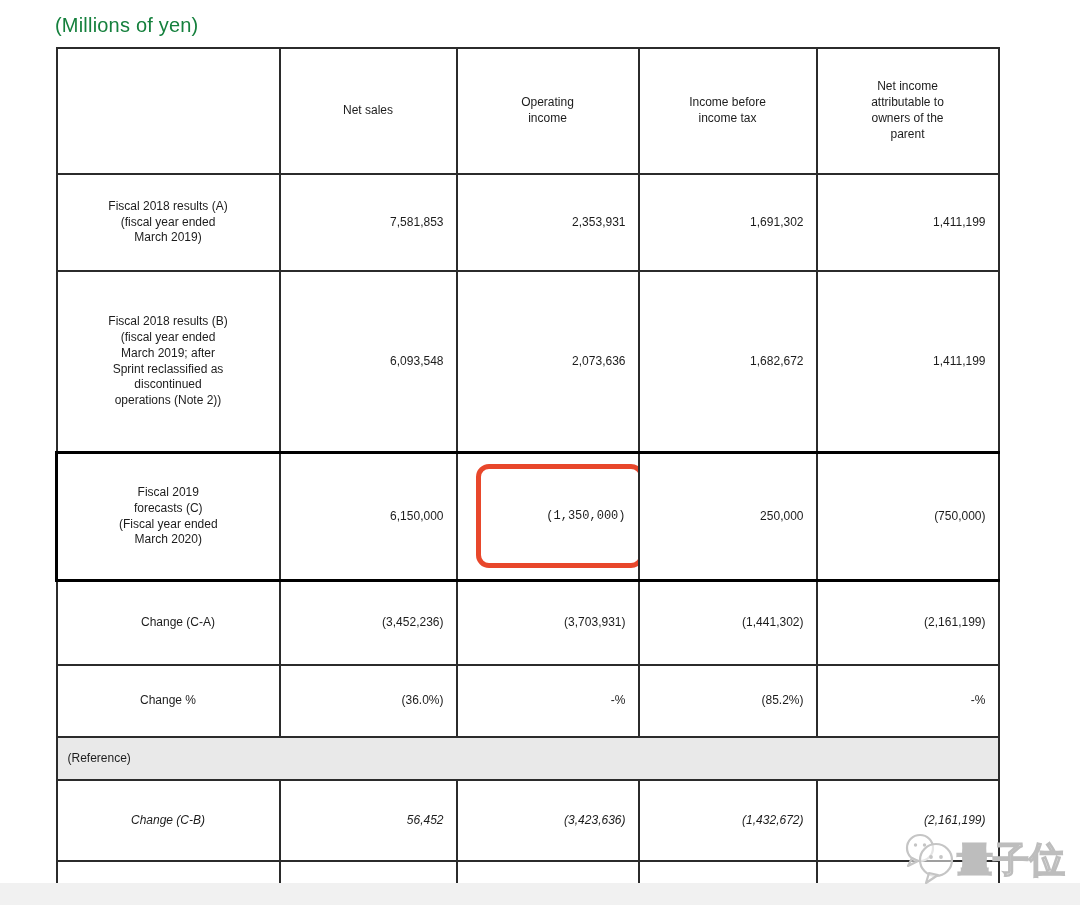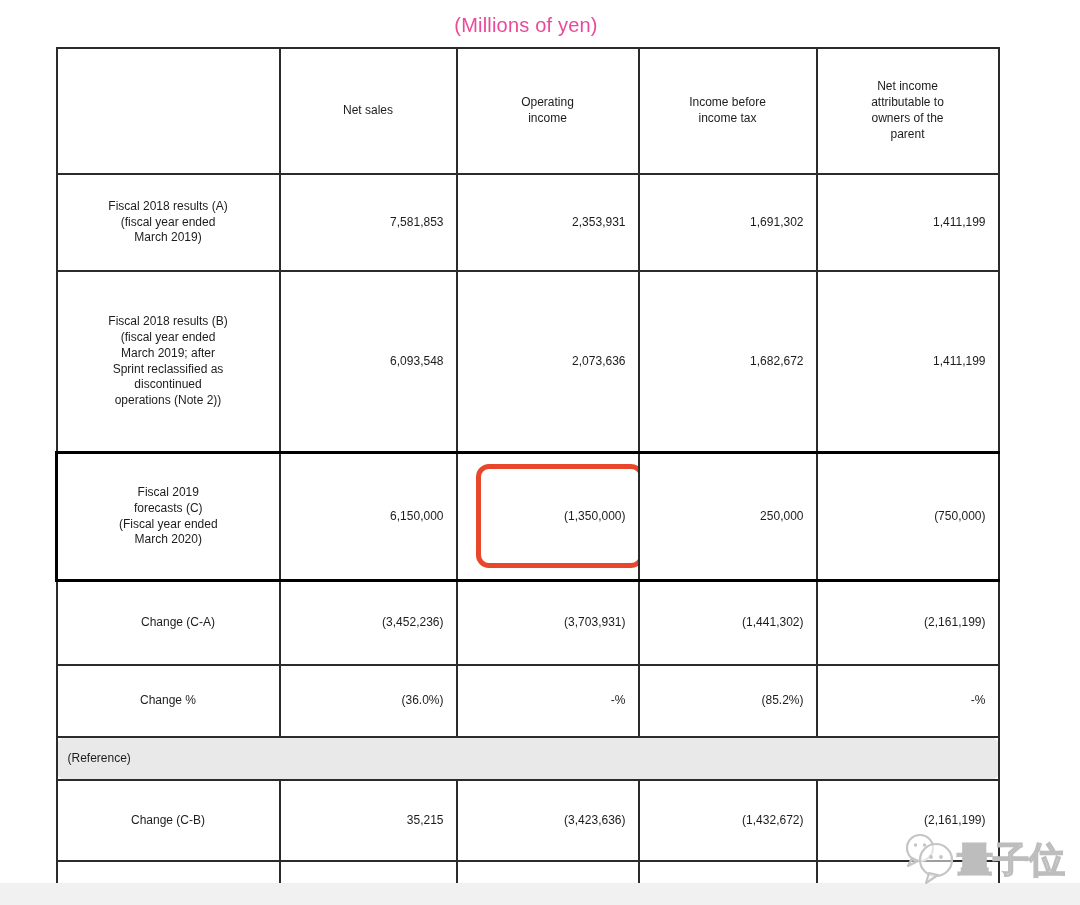--- a/index.html
+++ b/index.html
@@ -4,22 +4,22 @@
 <style>
   html,body{margin:0;padding:0;}
   body{
     width:1080px;height:905px;position:relative;background:#ffffff;
     font-family:"Liberation Sans", sans-serif;color:#1c1c1c;overflow:hidden;
   }
   .bottom-band{
     position:absolute;left:0;top:883px;width:1080px;height:22px;background:#f1f1f1;
   }
   .units-note{
-    position:absolute;top:14px;left:55px;width:942px;text-align:center;
-    font-size:20px;color:#ec4899;letter-spacing:0.2px;
+    position:absolute;top:14px;left:55px;width:942px;text-align:left;
+    font-size:20px;color:#15803d;letter-spacing:0.2px;
   }
   table.fin{
     position:absolute;left:55px;top:47px;width:942px;
     border-collapse:collapse;table-layout:fixed;
     border:2px solid #1f1f1f;
   }
   table.fin td{
     border:2px solid #2b2b2b;
     vertical-align:middle;
     font-size:12px;line-height:1.32;
@@ -33,29 +33,29 @@
   td.head{ text-align:center;padding:2px 6px;}
   td.label{ text-align:center;padding:2px 4px;white-space:pre-line;}
   td.num{ text-align:right;padding-right:12px;}
   tr.r-head td{height:120px;}
   tr.r-a td{height:91px;}
   tr.r-b td{height:175px;}
   tr.r-c td{height:121px;}
   tr.r-ca td{height:78px;}
   tr.r-pa td{height:66px;}
   tr.r-ref td{height:39px;}
-  tr.r-cb td{height:75px;}
+  tr.r-cb td{height:75px;font-style:italic;}
   tr.r-pb td{height:65px;}
   tr.r-c td{border-top:3px solid #000;border-bottom:3px solid #000;}
   tr.r-c td:first-child{border-left:3px solid #000;}
   tr.r-c td:last-child{border-right:1px solid #a16207;}
   td.ref-cell{
     background:#e9e9e9;text-align:left;padding-left:10px;white-space:pre-line;
   }
-  td.hl-cell{position:relative;}
+  td.hl-cell{position:relative;font-family:Liberation Mono, monospace;}
   .hl-box{
     position:absolute;top:10px;bottom:11px;left:18px;right:-6px;
     border:5px solid #e8472b;border-radius:13px;
     pointer-events:none;
   }
   .watermark{
     position:absolute;left:903px;top:826px;width:170px;height:66px;text-decoration:underline;
   }
 </style>
 </head>
@@ -132,26 +132,26 @@
 
     <tr class="r-pa">
       <td class="label" style="white-space: pre-line;">Change %</td>
       <td class="num">(36.0%)</td>
       <td class="num">-%</td>
       <td class="num">(85.2%)</td>
       <td class="num">-%</td>
     </tr>
 
     <tr class="r-ref">
-      <td class="ref-cell" colspan="5" style="white-space: pre-line; border-radius: 9px;">(Reference)</td>
+      <td class="ref-cell" colspan="5" style="white-space: pre-line;">(Reference)</td>
     </tr>
 
     <tr class="r-cb">
       <td class="label" style="white-space: pre-line;">Change (C-B)</td>
-      <td class="num">35,215</td>
+      <td class="num">56,452</td>
       <td class="num">(3,423,636)</td>
       <td class="num">(1,432,672)</td>
       <td class="num">(2,161,199)</td>
     </tr>
 
     <tr class="r-pb">
       <td class="label" style="white-space: pre-line;">Change %</td>
       <td class="num">0.9%</td>
       <td class="num">-%</td>
       <td class="num">(85.1%)</td>

